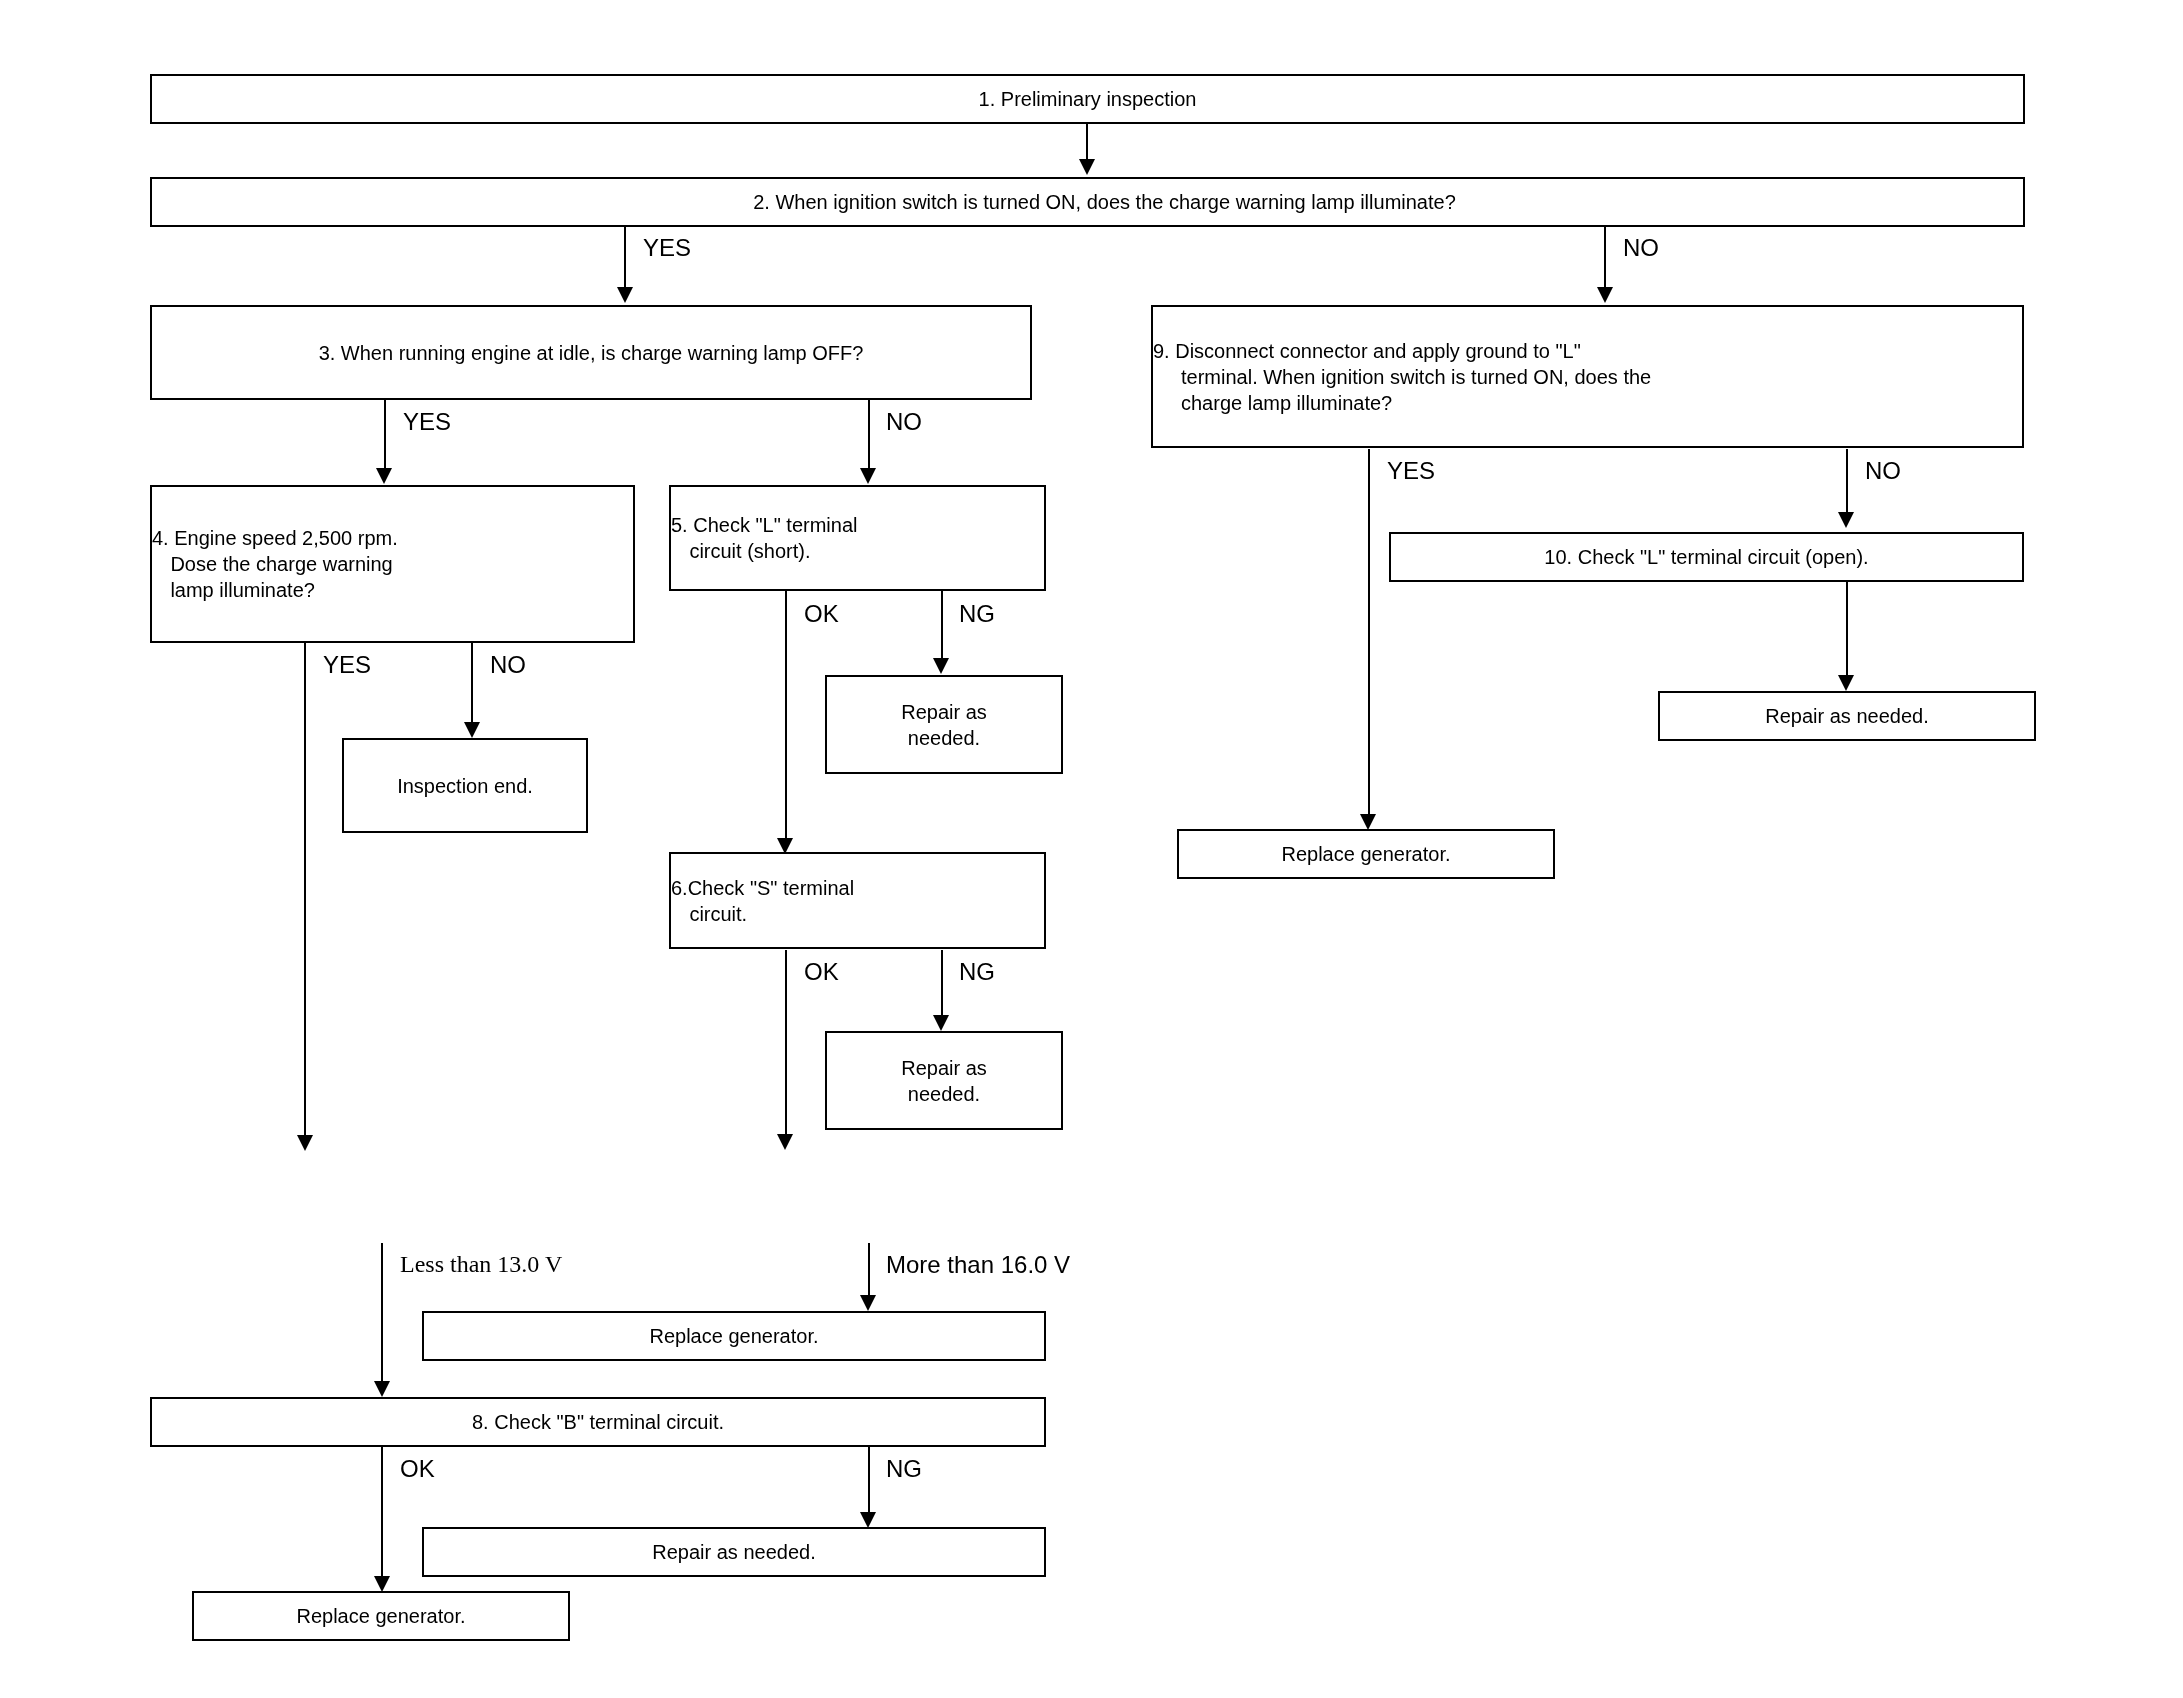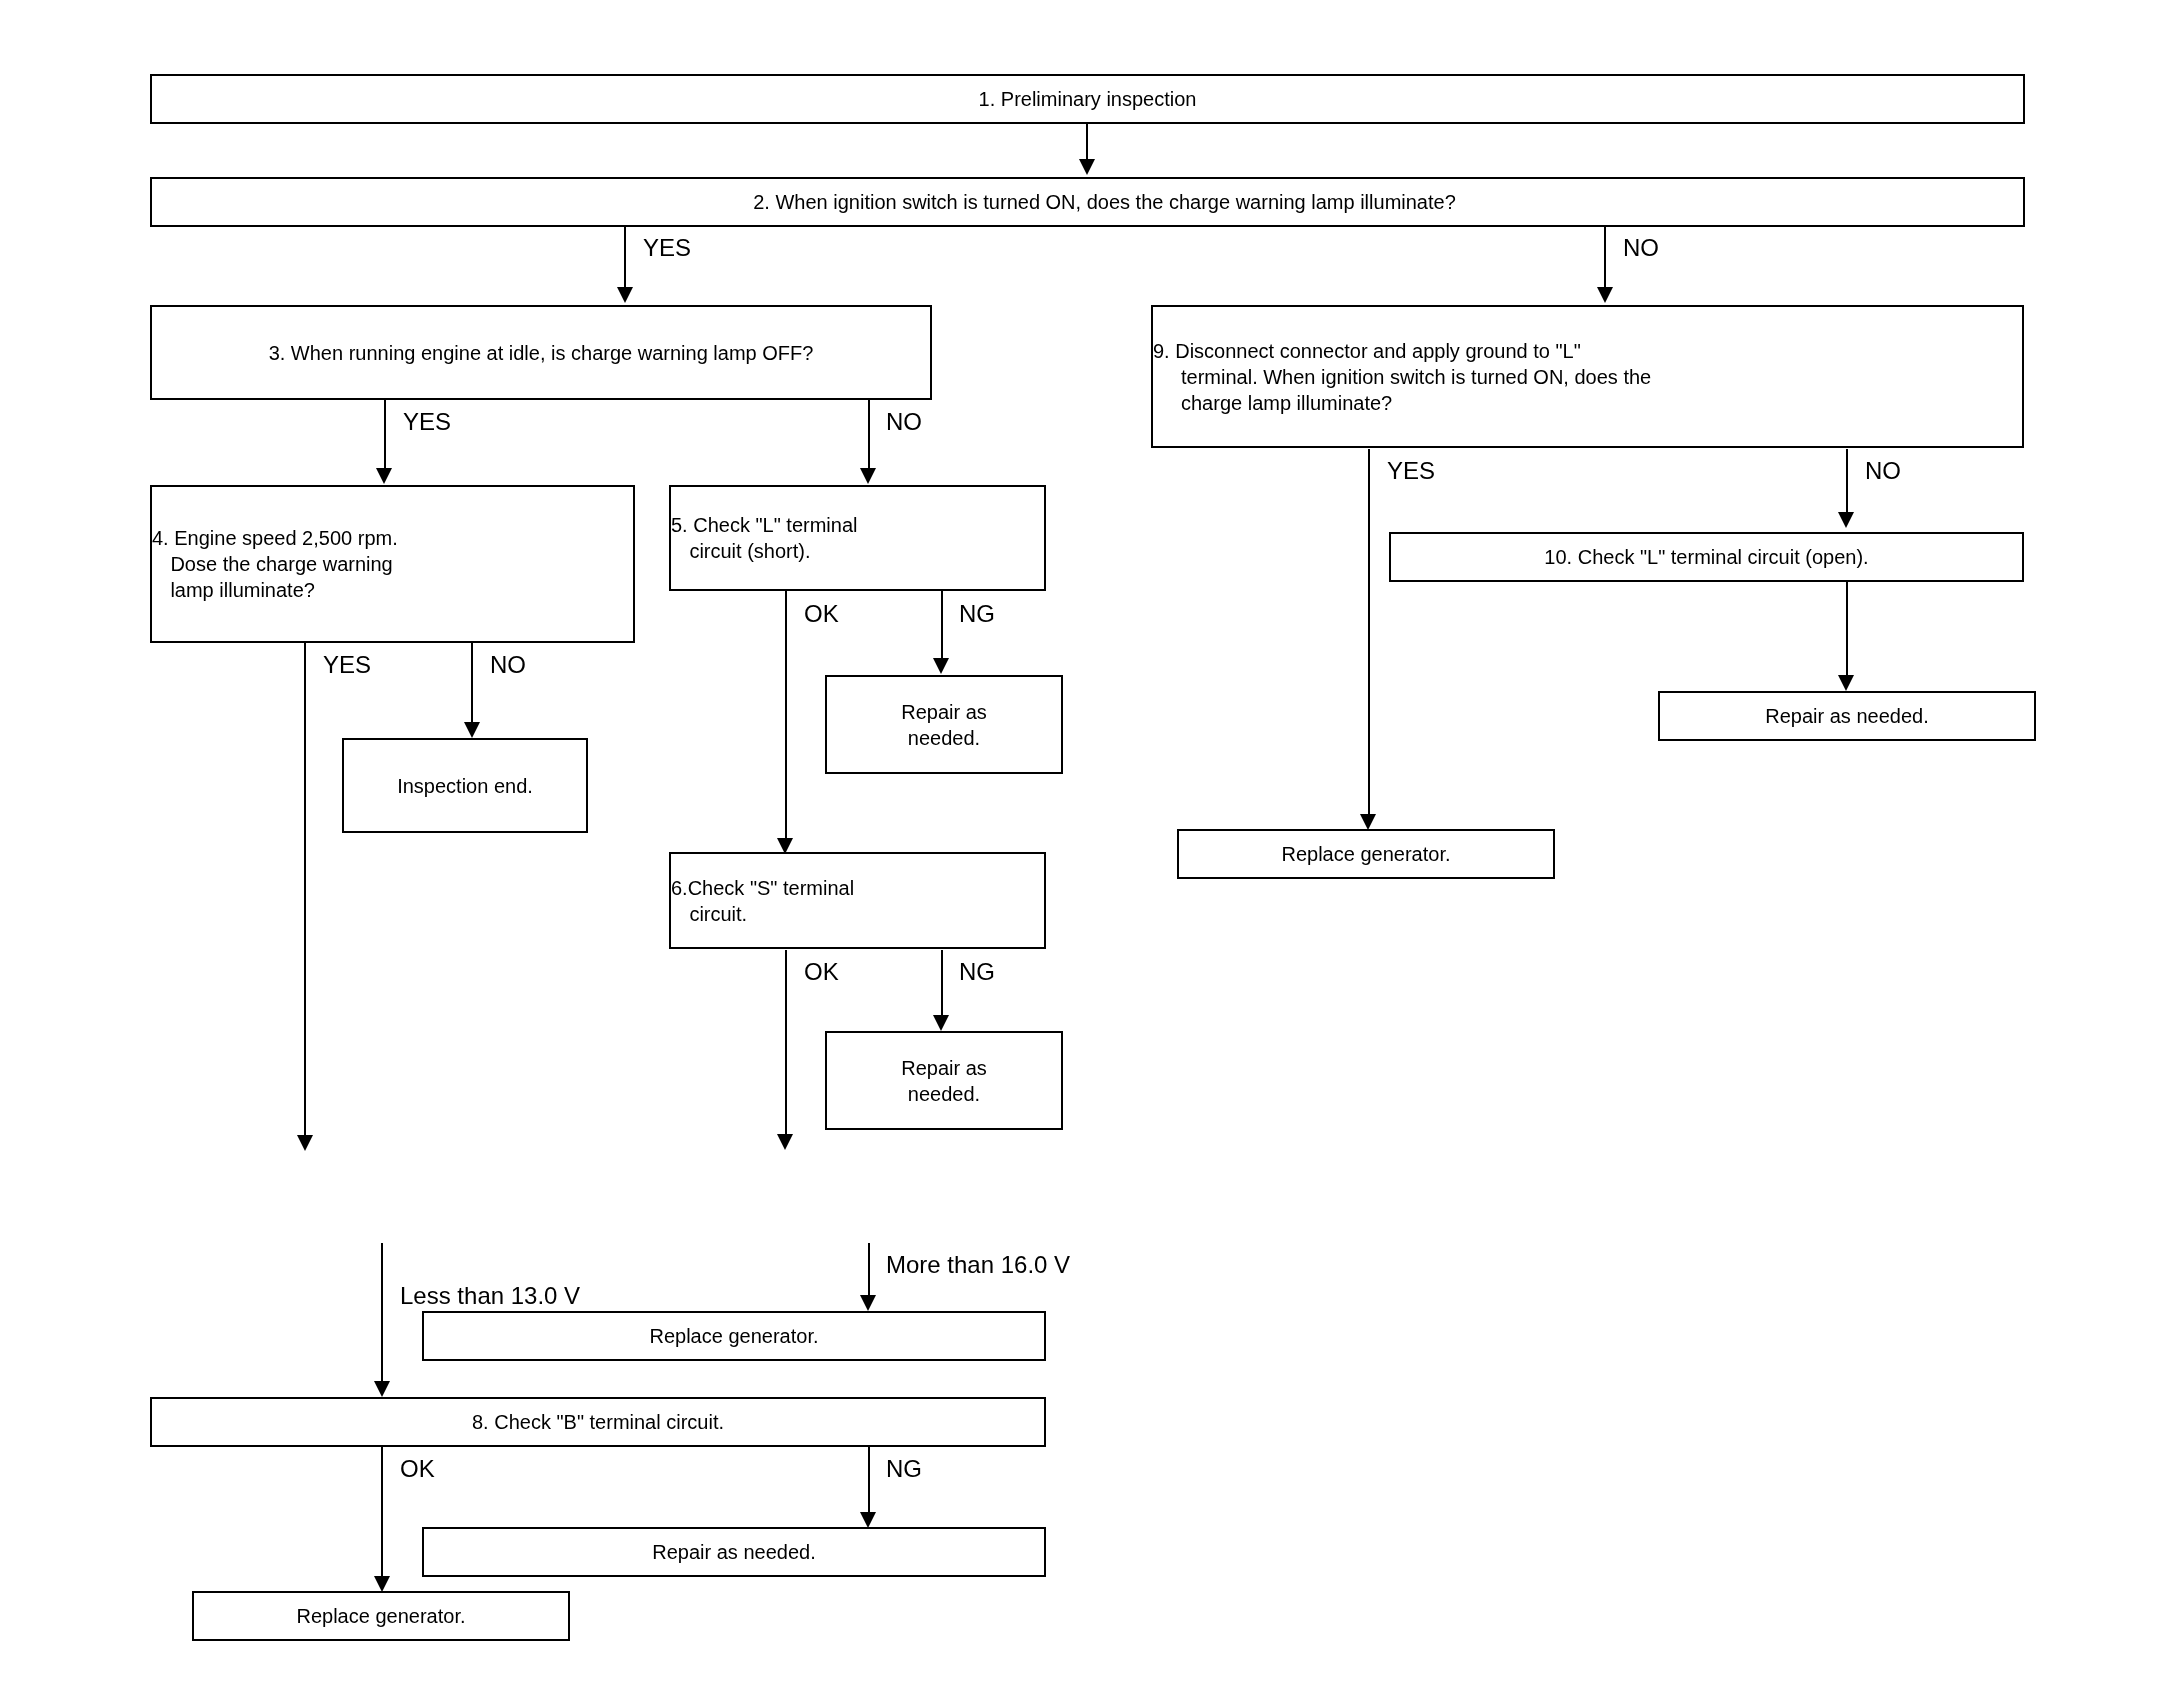--- a/index.html
+++ b/index.html
@@ -87,21 +87,21 @@
   </div>
 
   <div class="vline" style="left:624px; top:227px; height:62px;"></div>
   <div class="arrow" style="left:617px; top:287px;"></div>
   <div class="elabel" style="left:643px; top:234px;">YES</div>
 
   <div class="vline" style="left:1604px; top:227px; height:62px;"></div>
   <div class="arrow" style="left:1597px; top:287px;"></div>
   <div class="elabel" style="left:1623px; top:234px;">NO</div>
 
-  <div class="box ctr" style="left:150px; top:305px; width:782px; height:95px;">
+  <div class="box ctr" style="left:150px; top:305px; width:882px; height:95px;">
     <span class="txt">3. When running engine at idle, is charge warning lamp OFF?</span>
   </div>
 
   <div class="vline" style="left:384px; top:400px; height:70px;"></div>
   <div class="arrow" style="left:376px; top:468px;"></div>
   <div class="elabel" style="left:403px; top:408px;">YES</div>
 
   <div class="vline" style="left:868px; top:400px; height:70px;"></div>
   <div class="arrow" style="left:860px; top:468px;"></div>
   <div class="elabel" style="left:886px; top:408px;">NO</div>
@@ -156,21 +156,21 @@
   <div class="elabel" style="left:959px; top:958px;">NG</div>
 
   <div class="box ctr" style="left:825px; top:1031px; width:238px; height:99px;">
     <span class="txt">Repair as
 needed.</span>
   </div>
 
 
   <div class="vline" style="left:381px; top:1243px; height:139px;"></div>
   <div class="arrow" style="left:374px; top:1381px;"></div>
-  <div class="elabel" style="left:400px; top:1282px;">Less than 13.0 V</div>
+  <div class="elabel" style="left:400px; top:1251px;font-family:Liberation Serif, serif;">Less than 13.0 V</div>
 
   <div class="vline" style="left:868px; top:1243px; height:54px;"></div>
   <div class="arrow" style="left:860px; top:1295px;"></div>
   <div class="elabel" style="left:886px; top:1251px;">More than 16.0 V</div>
 
   <div class="box ctr" style="left:422px; top:1311px; width:624px; height:50px;">
     <span class="txt">Replace generator.</span>
   </div>
 
   <div class="box ctr" style="left:150px; top:1397px; width:896px; height:50px;">

